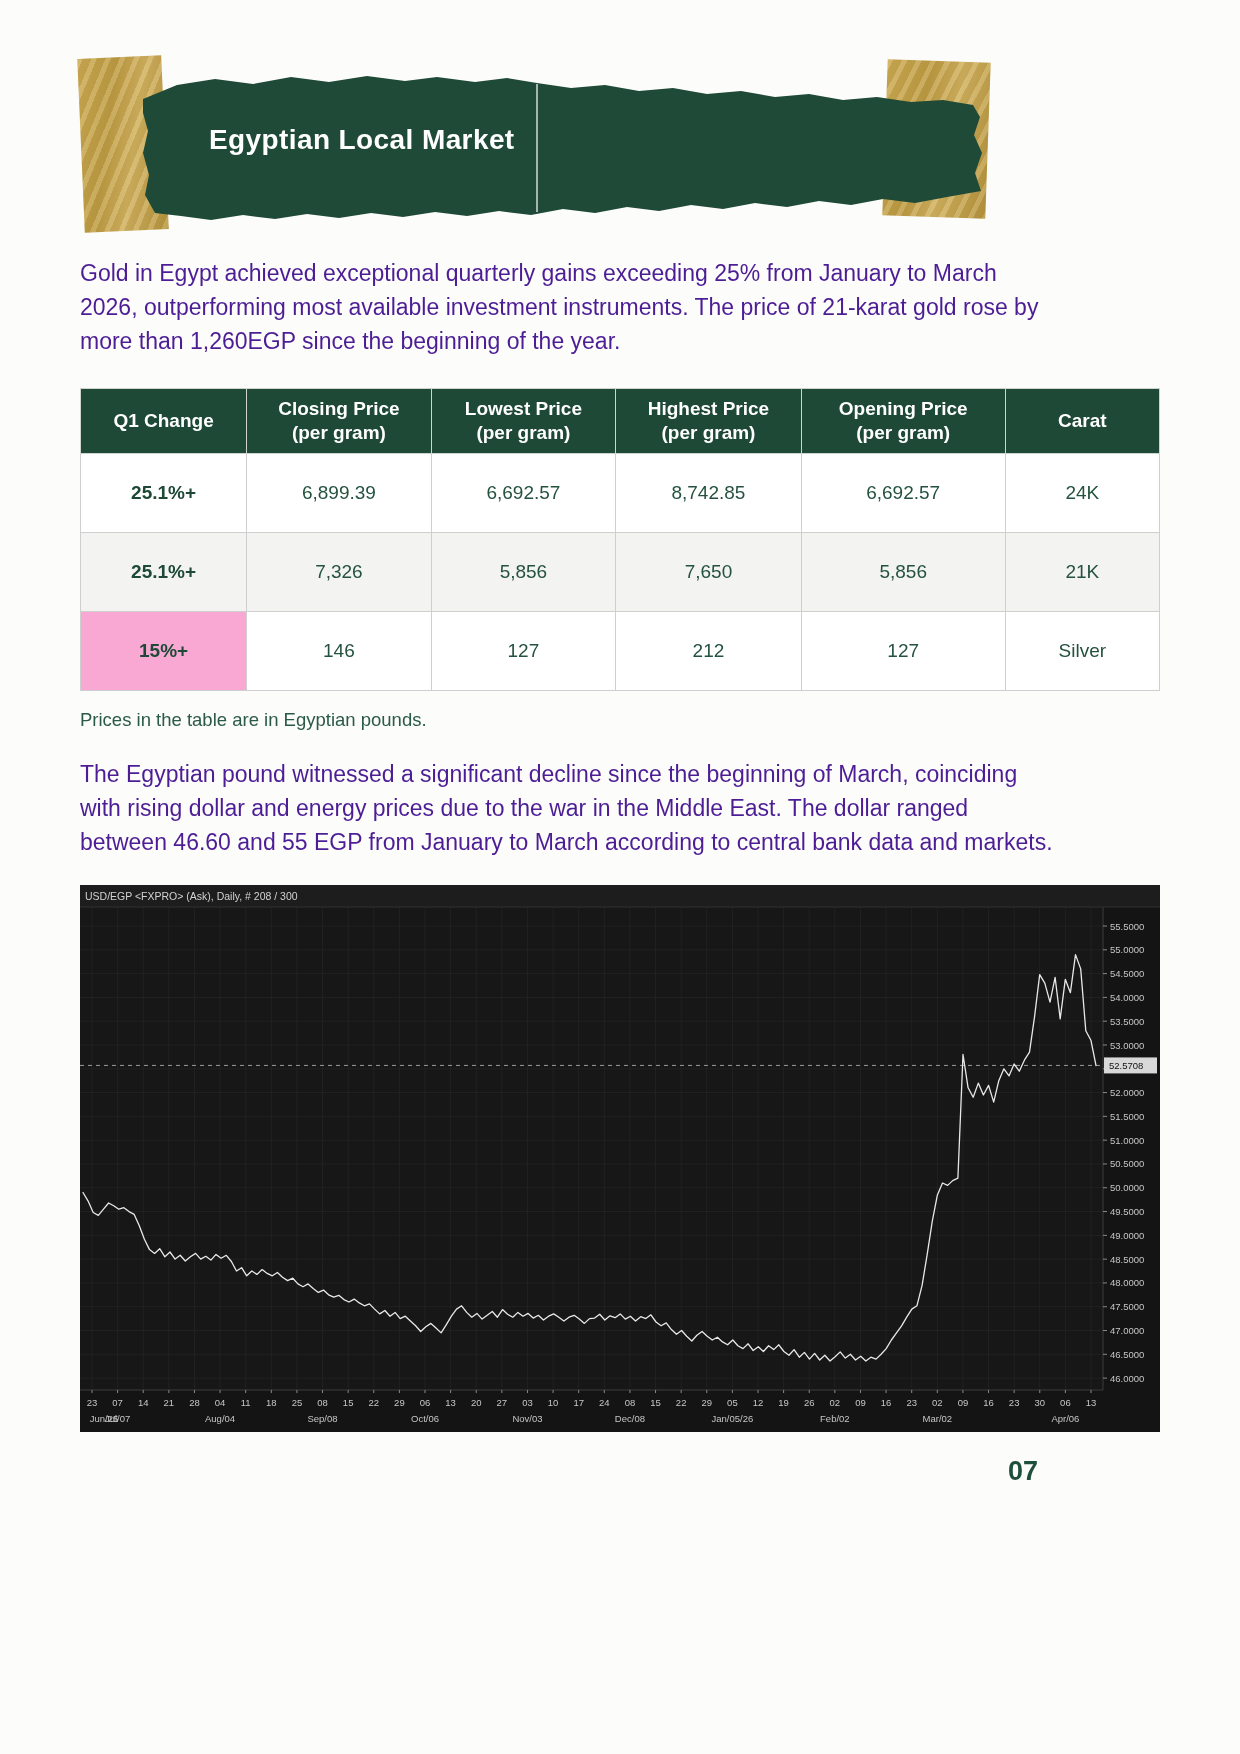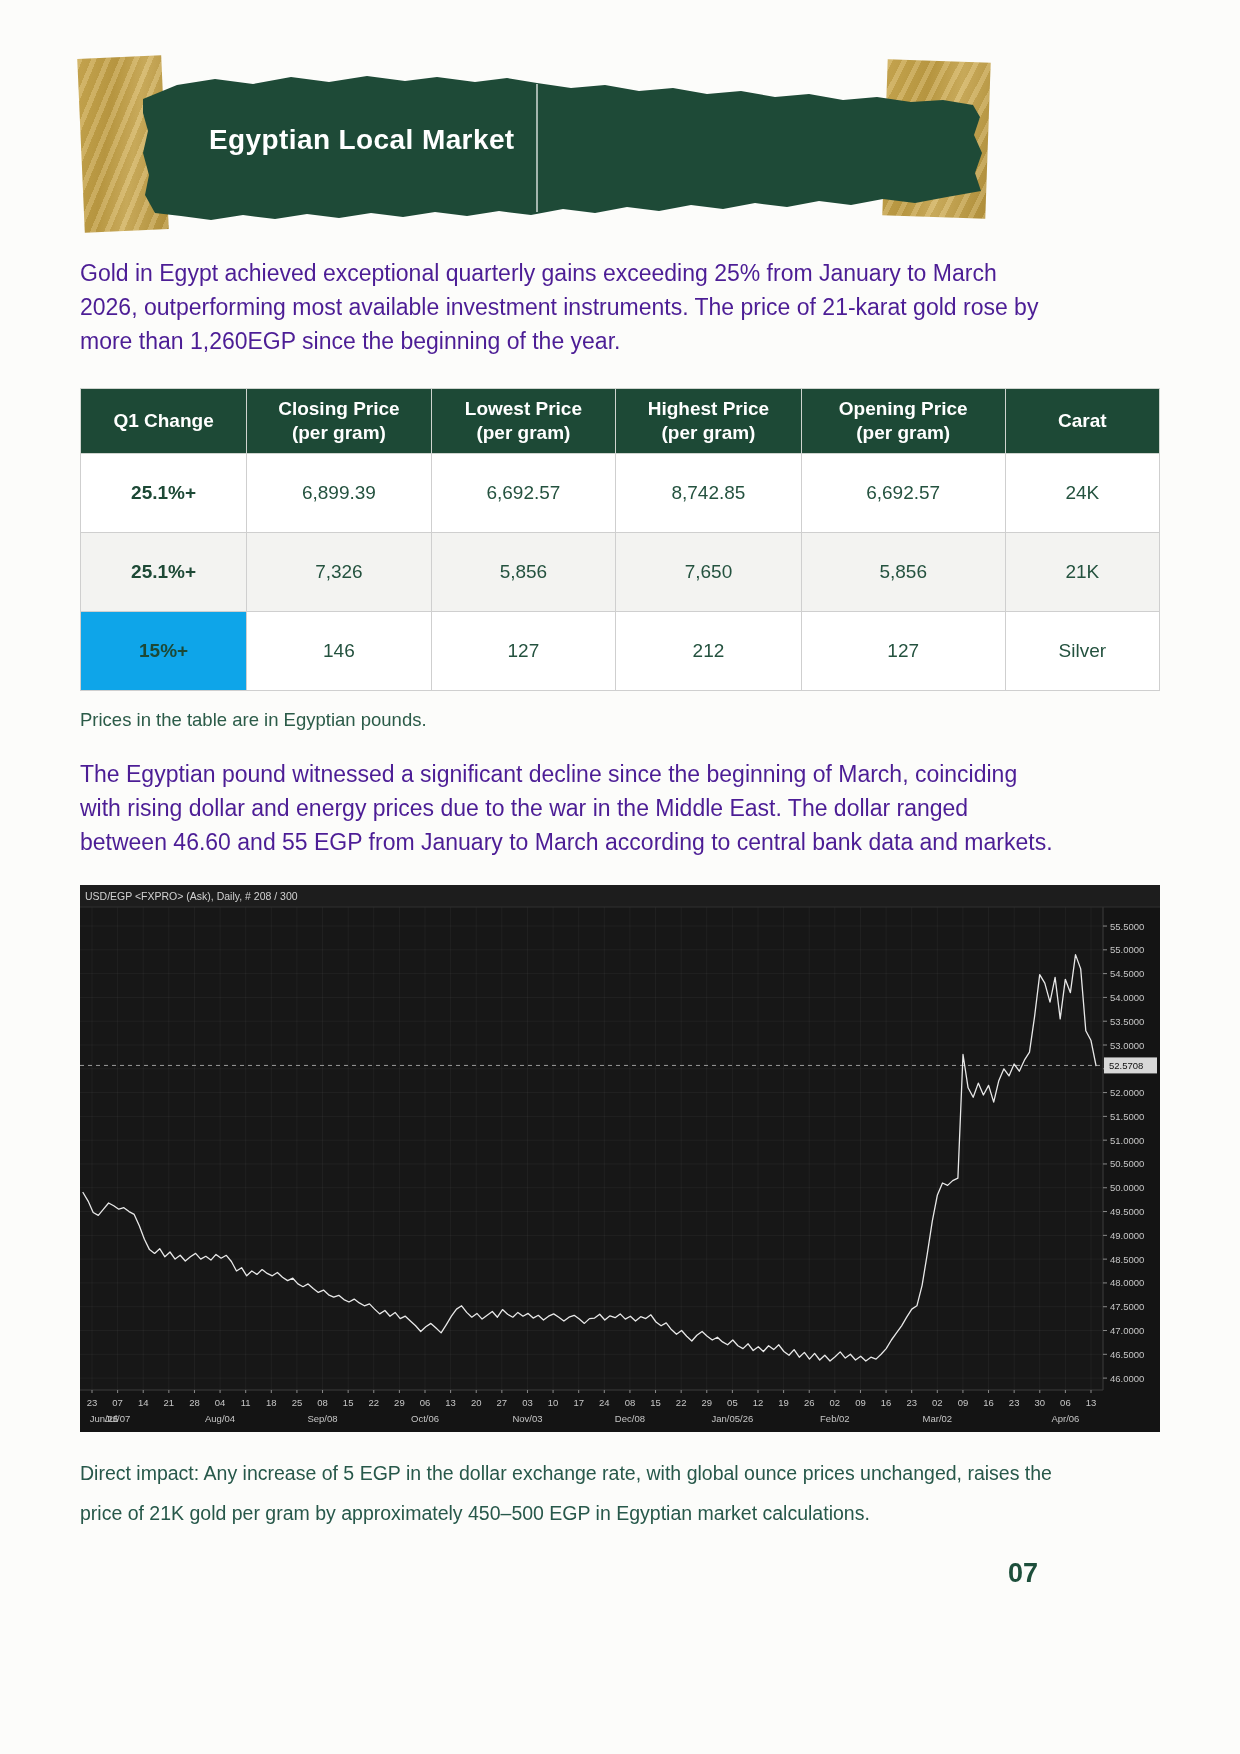--- a/index.html
+++ b/index.html
@@ -43,21 +43,21 @@
     background:#1d4936; color:#ffffff; font-size:19px; font-weight:700;
     padding:8px 4px; border:1px solid #cfd4cf; line-height:1.25;
   }
   .price-table th .sub { font-weight:700; }
   .price-table td {
     font-size:19px; color:#24523f; text-align:center; padding:28px 4px;
     border:1px solid #cfcfcf; background:#ffffff;
   }
   .price-table td.first { font-weight:700; color:#1d4936; }
   .price-table tr.alt td { background:#f3f3f1; }
-  .price-table tr.shade-first td.first { background:#0ea5e9; }
+  .price-table tr.shade-first td.first { background:#f9a8d4; }
   .table-note { margin:18px 0 0; font-size:18.5px; color:#2b5b48; }
   
   .chart-wrap { margin-top:26px; width:1080px; height:547px; background:#141414; }
   .chart-wrap svg { display:block; }
   
   .impact { margin:22px 0 0; width:985px; font-size:19.5px; line-height:2.05; color:#27584a; }
   .page-number {
     width:958px; text-align:right; margin-top:24px;
     font-size:27px; font-weight:700; color:#1d4f3b;
   }
@@ -351,16 +351,15 @@
         <text x="959.7692307692307" y="521" fill="#c6c6c6" font-size="9.5" font-family="&quot;Liberation Sans&quot;,sans-serif" text-anchor="middle">30</text>
         <line x1="985.3846153846154" y1="505" x2="985.3846153846154" y2="508" stroke="#8a8a8a" stroke-width="1"></line>
         <text x="985.3846153846154" y="521" fill="#c6c6c6" font-size="9.5" font-family="&quot;Liberation Sans&quot;,sans-serif" text-anchor="middle">06</text>
         <text x="985.3846153846154" y="537" fill="#c6c6c6" font-size="9.5" font-family="&quot;Liberation Sans&quot;,sans-serif" text-anchor="middle">Apr/06</text>
         <line x1="1011" y1="505" x2="1011" y2="508" stroke="#8a8a8a" stroke-width="1"></line>
         <text x="1011" y="521" fill="#c6c6c6" font-size="9.5" font-family="&quot;Liberation Sans&quot;,sans-serif" text-anchor="middle">13</text>
         <text x="5" y="15" fill="#d2d2d2" font-size="10.5" font-family="&quot;Liberation Sans&quot;,sans-serif">USD/EGP &lt;FXPRO&gt; (Ask), Daily, # 208 / 300</text>
       </svg>
   </div>
 
-  <p class="impact"><span>Direct impact:</span><span> Any increase of 5 EGP in the dollar exchange rate, with global ounce prices unchanged, raises the price of 21K gold per gram by approximately 450–500 EGP in Egyptian market calculations.</span></p>
 
   <div class="page-number">07</div>
 </div>
 
 </body></html>

